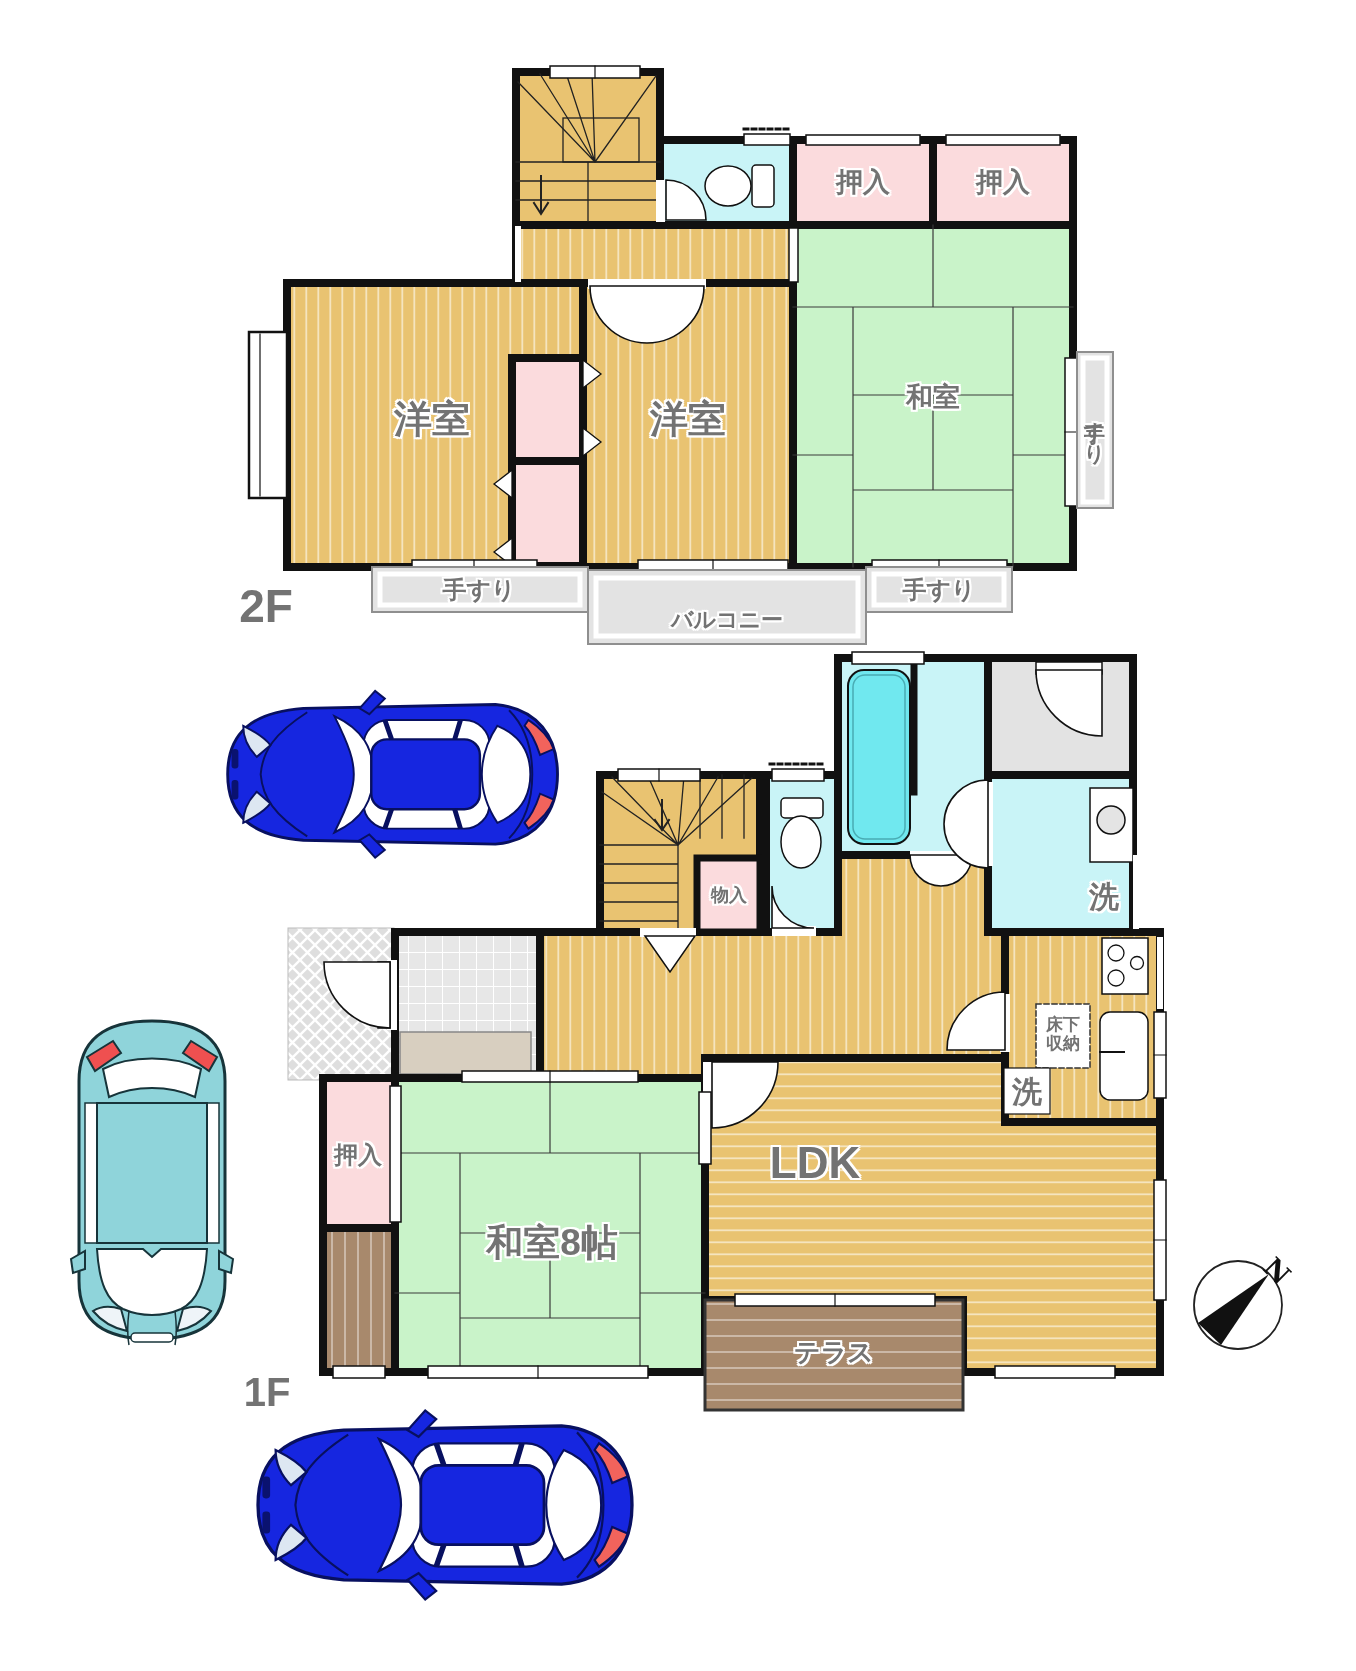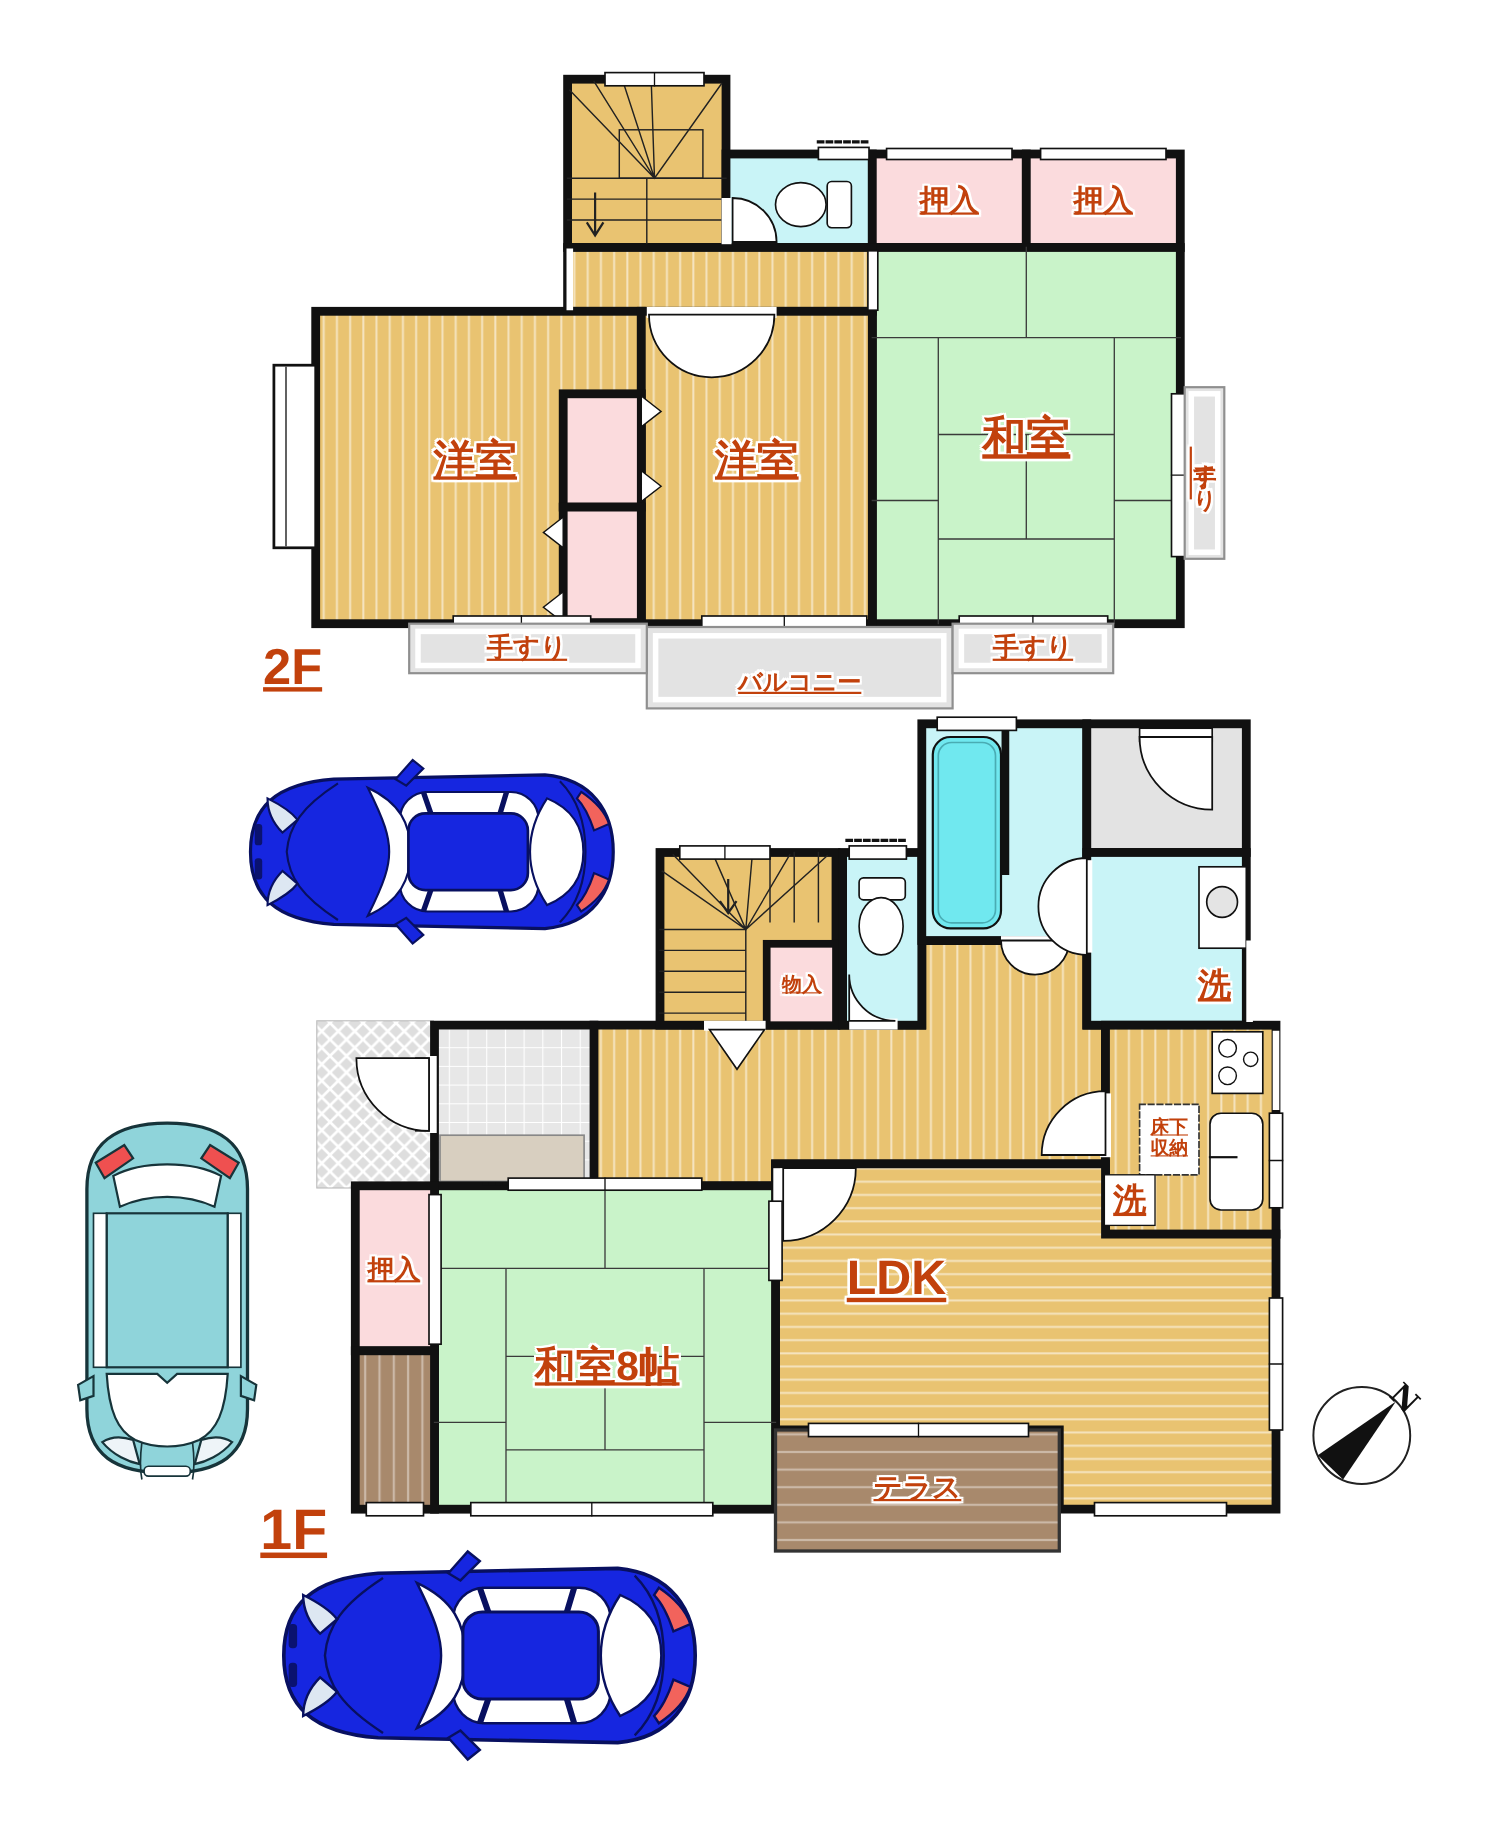--- a/index.html
+++ b/index.html
@@ -1,22 +1,22 @@
 <!DOCTYPE html>
 <html><head>
 <meta charset="utf-8">
 <style>
   html,body{margin:0;padding:0;background:#fff;}
   #stage{position:relative;width:1356px;height:1671px;background:#fff;overflow:hidden;
          font-family:"Liberation Sans","DejaVu Sans",sans-serif;}
   #plan-svg{position:absolute;left:0;top:0;}
-  .lbl{position:absolute;transform:translate(-50%,-50%);font-weight:bold;color:#c2410c;
+  .lbl{position:absolute;transform:translate(-50%,-50%);font-weight:bold;color:#737373;
        white-space:nowrap;line-height:1.1;
        text-shadow:2px 0 0 #fff,-2px 0 0 #fff,0 2px 0 #fff,0 -2px 0 #fff,
-                   2px 2px 0 #fff,-2px 2px 0 #fff,2px -2px 0 #fff,-2px -2px 0 #fff;text-decoration:underline;}
+                   2px 2px 0 #fff,-2px 2px 0 #fff,2px -2px 0 #fff,-2px -2px 0 #fff;}
   .lbl.vert{writing-mode:vertical-rl;}
   .lbl.plain{text-shadow:none;font-weight:bold;}
   .lbl.two-line{text-align:center;}
   .lbl.two-line span{display:block;}
 </style>
 </head>
 <body>
 
 <div id="stage">
 
@@ -238,29 +238,29 @@
   <g>
     <circle cx="1238" cy="1305" r="44" fill="#fff" stroke="#222" stroke-width="1.8"></circle>
     <polygon points="1269,1274 1198,1323 1221,1345" fill="#111"></polygon>
     <text x="1276" y="1280" transform="rotate(45 1276 1272)" font-family="DejaVu Serif, serif" font-size="27" font-weight="bold" fill="#111" text-anchor="middle">N</text>
   </g>
 </svg>
 
 <div class="lbl plain" style="left:266px;top:606px;font-size:46px;">2F</div>
 <div class="lbl" style="left:432px;top:420px;font-size:38px;">洋室</div>
 <div class="lbl" style="left:688px;top:420px;font-size:38px;">洋室</div>
-<div class="lbl" style="left:933px;top:398px;font-size:40px;">和室</div>
+<div class="lbl" style="left:933px;top:398px;font-size:27px;">和室</div>
 <div class="lbl" style="left:863px;top:183px;font-size:27px;">押入</div>
 <div class="lbl" style="left:1003px;top:183px;font-size:27px;">押入</div>
 <div class="lbl" style="left:479px;top:590px;font-size:24px;">手すり</div>
 <div class="lbl" style="left:939px;top:590px;font-size:24px;">手すり</div>
 <div class="lbl vert" style="left:1095px;top:430px;font-size:21px;">手すり</div>
 <div class="lbl" style="left:727px;top:620px;font-size:22px;">バルコニー</div>
 
-<div class="lbl plain" style="left:267px;top:1392px;font-size:52px;">1F</div>
+<div class="lbl plain" style="left:267px;top:1392px;font-size:40px;">1F</div>
 <div class="lbl" style="left:815px;top:1163px;font-size:44px;">LDK</div>
 <div class="lbl" style="left:552px;top:1243px;font-size:37px;">和室8帖</div>
 <div class="lbl" style="left:358px;top:1155px;font-size:24px;">押入</div>
 <div class="lbl" style="left:729px;top:896px;font-size:18px;">物入</div>
 <div class="lbl" style="left:834px;top:1352px;font-size:26px;">テラス</div>
 <div class="lbl" style="left:1104px;top:896px;font-size:30px;">洗</div>
 <div class="lbl" style="left:1027px;top:1091px;font-size:30px;">洗</div>
 <div class="lbl two-line" style="left:1063px;top:1035px;font-size:17px;">
   <span>床下</span>
   <span>収納</span>

